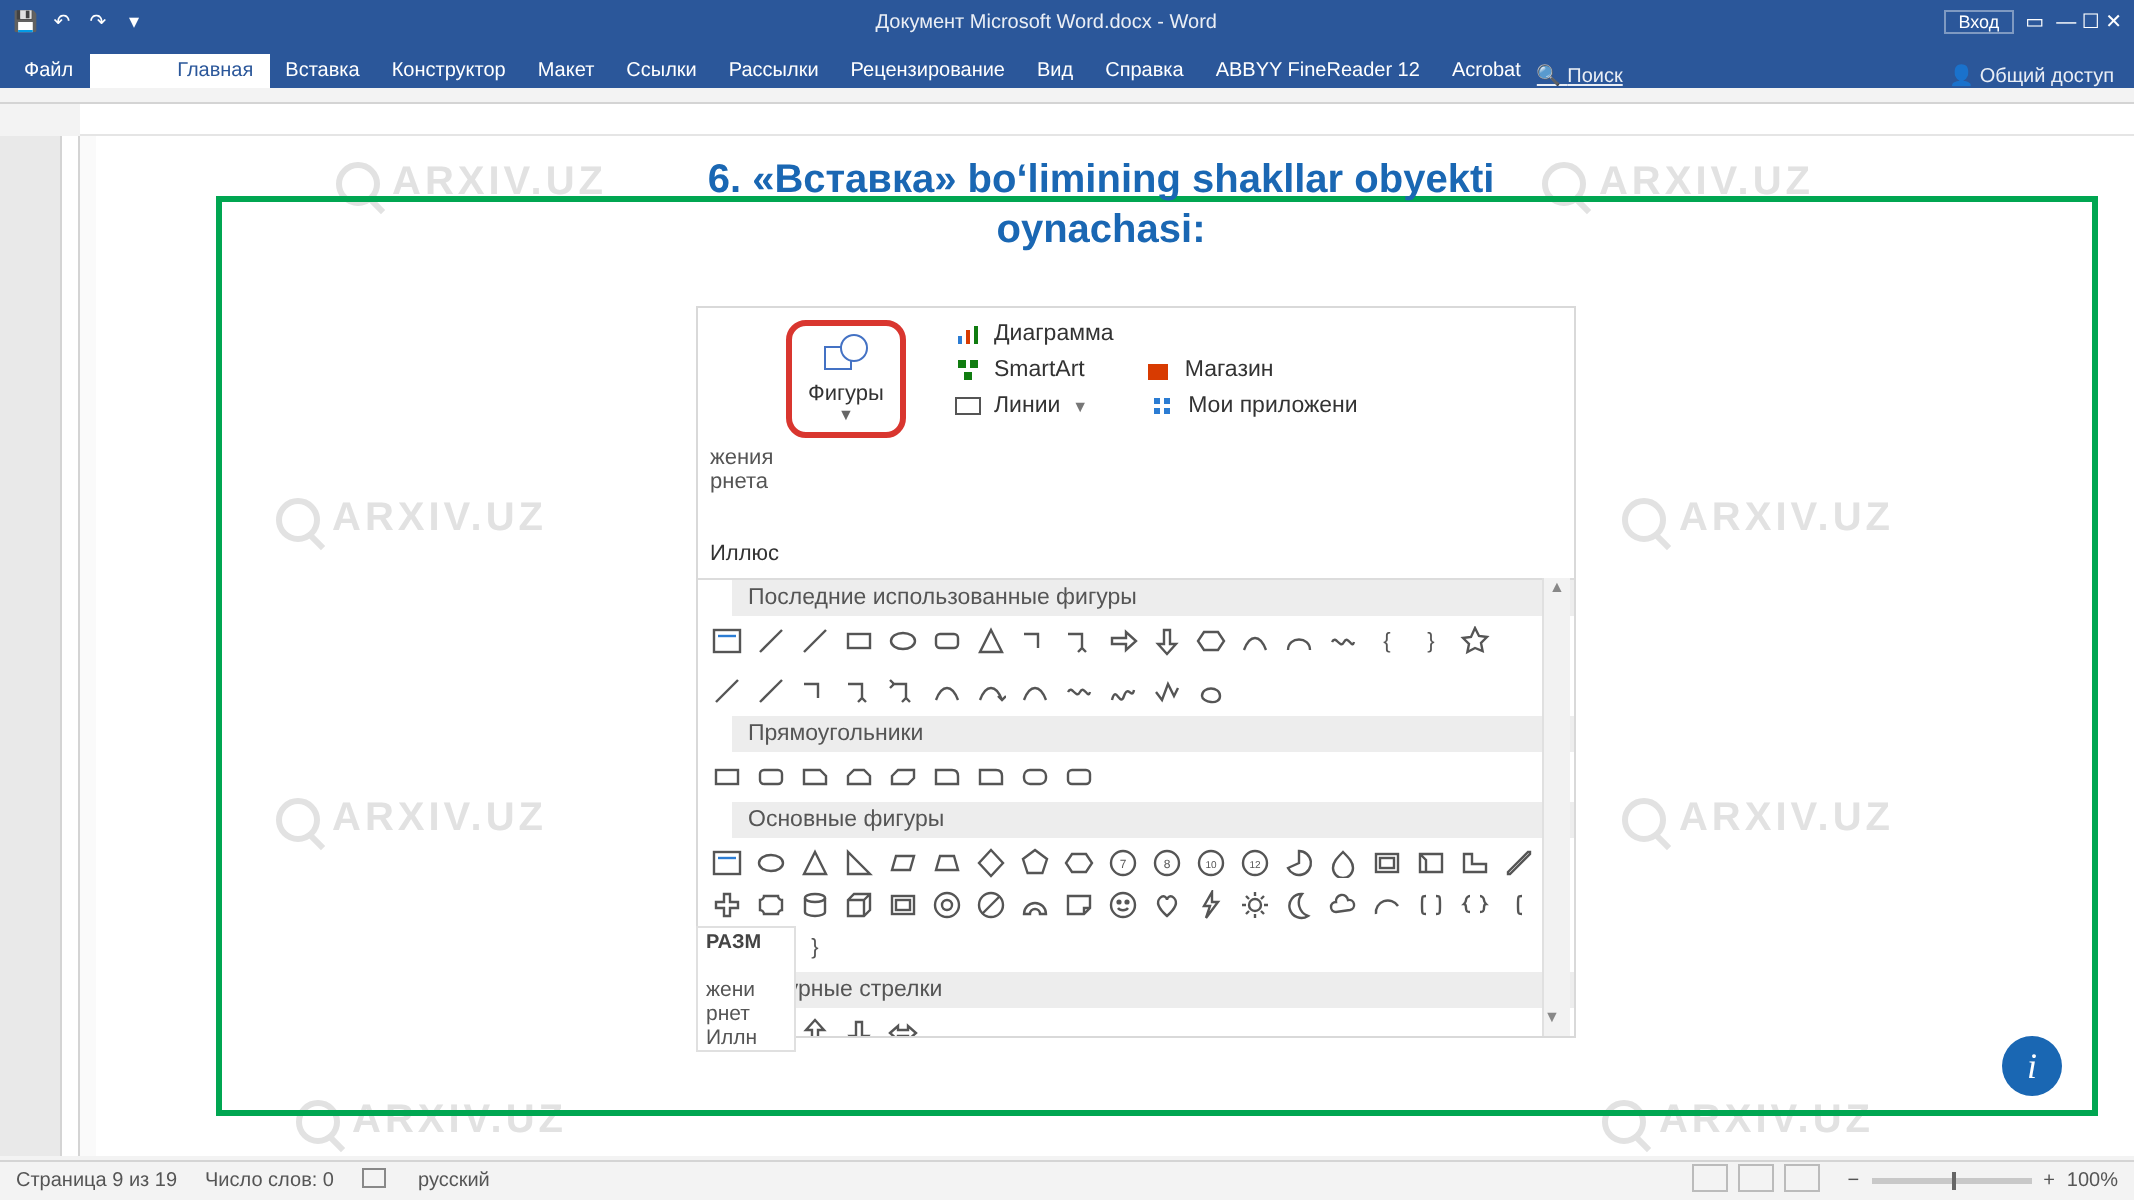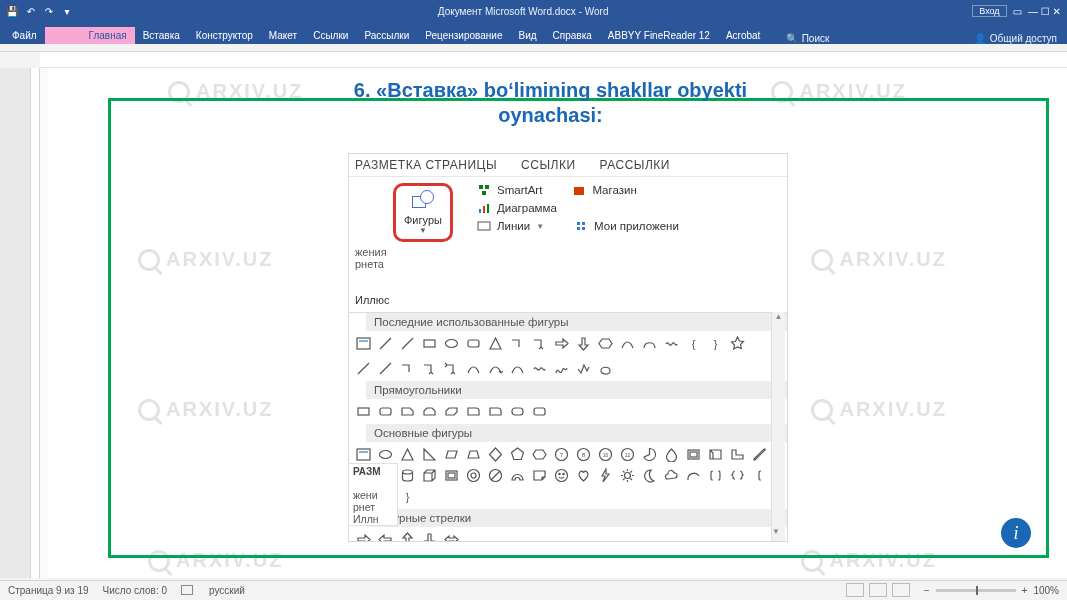--- a/index.html
+++ b/index.html
@@ -10,22 +10,22 @@
   .titlebar .qat { display: flex; gap: 4px; padding: 0 6px; }
   .titlebar .qat span { width: 14px; height: 14px; display: inline-flex; align-items: center; justify-content: center; }
   .titlebar .title { flex: 1; text-align: center; opacity: 0.9; }
   .titlebar .right { display: flex; gap: 6px; padding: 0 6px; align-items: center; }
   .titlebar .box { border: 1px solid rgba(255,255,255,0.4); padding: 0 6px; font-size: 9px; text-align: right; }
   .winbtns span { width: 24px; text-align: center; }
 
   
   .ribbontabs { background: #2b579a; height: 22px; display: flex; align-items: flex-end; color: #fff; font-size: 10px; padding-left: 4px; gap: 0; }
   .ribbontabs .tab { padding: 3px 8px; cursor: pointer; }
-  .ribbontabs .tab.active { background: #f9a8d4; color: #2b579a; padding-left: 44px; }
-  .ribbontabs .search { margin-left: 18px; opacity: .9; }
+  .ribbontabs .tab.active { background: #ffffff; color: #2b579a; padding-left: 44px; }
+  .ribbontabs .search { margin-left: 0; opacity: .9; text-decoration: underline; }
   .ribbontabs .spacer { flex: 1; }
   .ribbontabs .acct { padding-right: 10px; opacity: .9; }
 
   
   .ribbonbody { background: #f3f3f3; height: 8px; border-bottom: 1px solid #d4d4d4; }
 
   
   .ruler { background: #fff; height: 16px; border-bottom: 1px solid #e5e5e5; margin-left: 40px; }
 
   
@@ -174,64 +174,59 @@
       </div>
 
     <div class="greenframe"></div>
 
     <div class="heading">
       <span>6. «Вставка» boʻlimining shakllar obyekti</span>
       <span class="l2">oynachasi:</span>
     </div>
 
     <div class="inner">
-      <div class="tabs2">
-        <span>РАЗМЕТКА СТРАНИЦЫ</span>
-        <span>ССЫЛКИ</span>
-        <span>РАССЫЛКИ</span>
-      </div>
       <div class="toprow">
         <div class="leftcol">
           <div class="shapesbtn">
             <span class="ic">
                 <span class="sq"></span>
                 <span class="ci"></span>
               </span>
             <span class="lbl">Фигуры</span>
             <span class="dd">▼</span>
           </div>
           <div class="cut">жения</div>
           <div class="cut">рнета</div>
           <div class="ill">Иллюс</div>
         </div>
         <div class="rightcol">
           <div class="row">
+              <span class="ico">
+                <svg viewBox="0 0 14 14">
+                  <rect x="2" y="8" width="2" height="4" fill="#2b7cd3"></rect>
+                  <rect x="6" y="5" width="2" height="7" fill="#d83b01"></rect>
+                  <rect x="10" y="3" width="2" height="9" fill="#107c10"></rect>
+                </svg>
+              </span>
+              <span>Диаграмма</span>
+            </div>
+          <div class="row">
               <span class="ico green">
                 <svg viewBox="0 0 14 14">
                   <path d="M2 2h4v4H2zM8 2h4v4H8zM5 8h4v4H5z"></path>
                 </svg>
               </span>
               <span>SmartArt</span>
               <span class="gap"></span>
               <span class="ico red">
                 <svg viewBox="0 0 14 14">
                   <rect x="2" y="4" width="10" height="8"></rect>
                 </svg>
               </span>
               <span>Магазин</span>
-            </div>
-          <div class="row">
-              <span class="ico">
-                <svg viewBox="0 0 14 14">
-                  <rect x="2" y="8" width="2" height="4" fill="#2b7cd3"></rect>
-                  <rect x="6" y="5" width="2" height="7" fill="#d83b01"></rect>
-                  <rect x="10" y="3" width="2" height="9" fill="#107c10"></rect>
-                </svg>
-              </span>
-              <span>Диаграмма</span>
             </div>
           <div class="row">
               <span class="ico">
                 <svg viewBox="0 0 14 14">
                   <rect x="1" y="3" width="12" height="8" fill="none" stroke="#555"></rect>
                 </svg>
               </span>
               <span>Линии</span> 
               <span style="font-size:8px;color:#777">▼</span>
               <span class="gap"></span>

